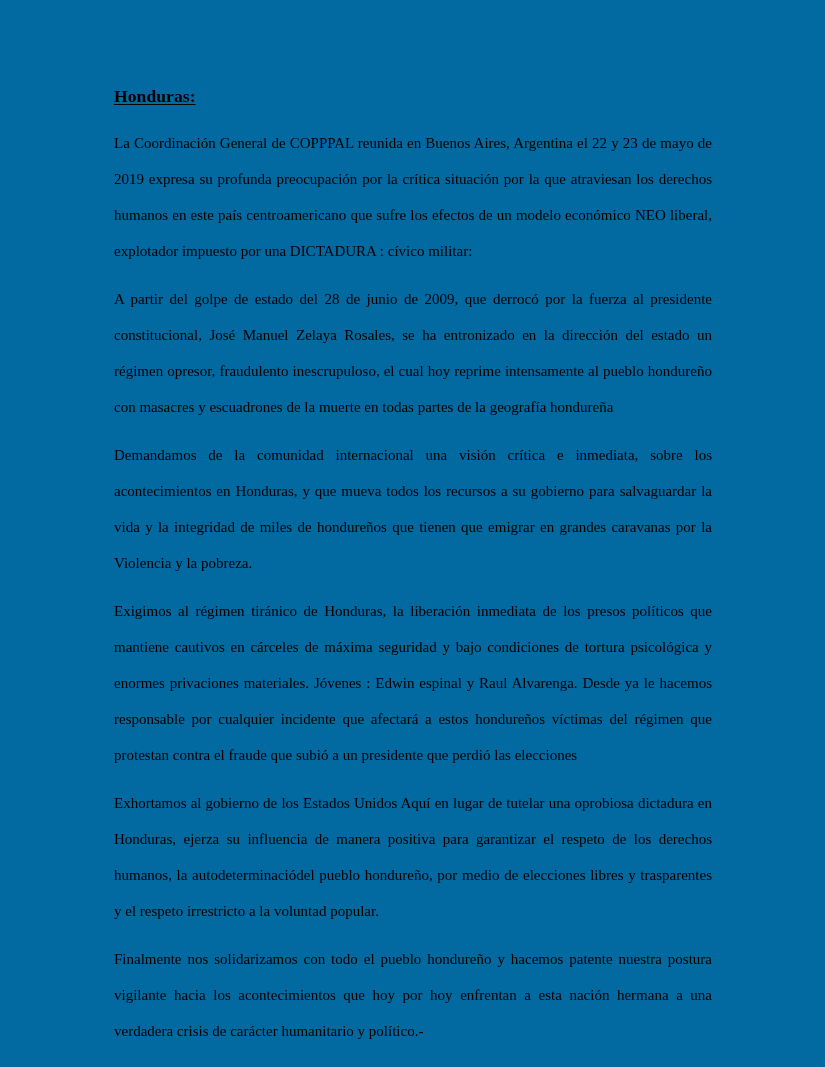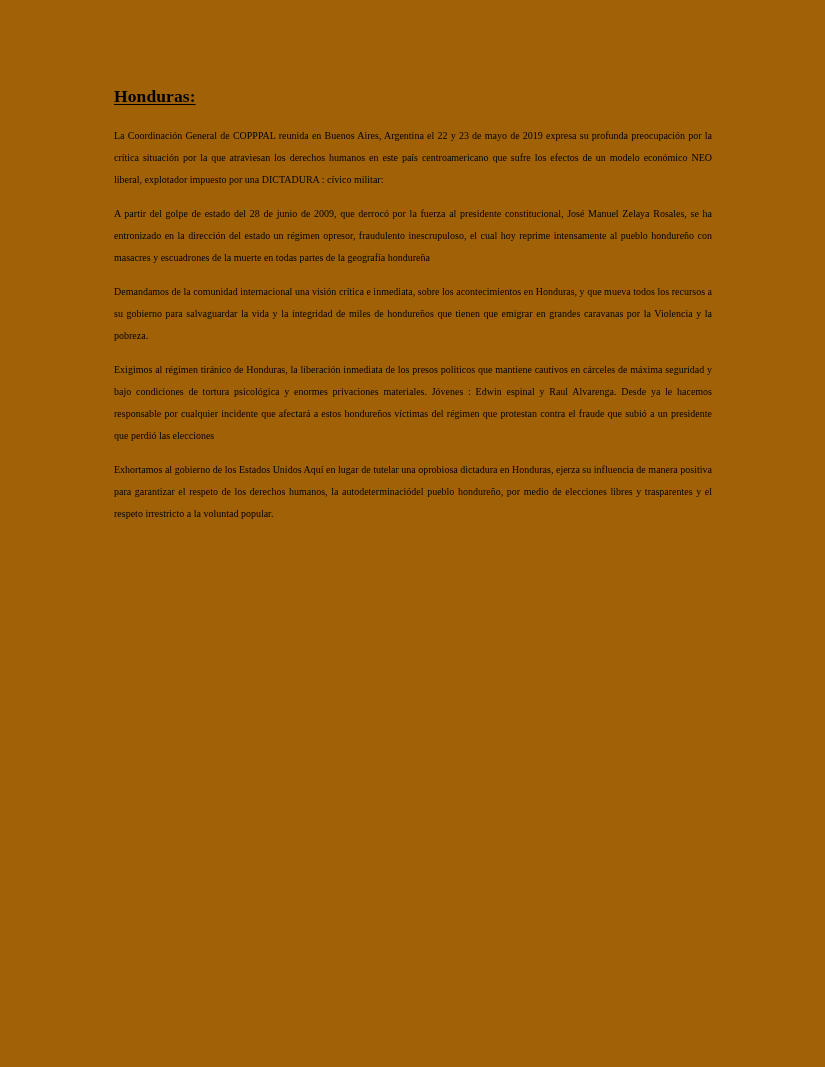--- a/index.html
+++ b/index.html
@@ -17,21 +17,21 @@
     color: #000000;
     -webkit-font-smoothing: antialiased;
   }
 
   .page {
     position: absolute;
     left: 0;
     top: 0;
     width: 825px;
     height: 1067px;
-    background: #a16207;
+    background: #0369a1;
   }
 
   .content {
     position: absolute;
     left: 114px;
     top: 84px;
     width: 598px;
   }
 
   .doc-title {
@@ -39,22 +39,22 @@
     font-weight: bold;
     text-decoration: underline;
     text-underline-offset: 2px;
     line-height: 25px;
     margin: 0 0 16px 0;
     letter-spacing: 0.1px;
     color: #000000;
   }
 
   .para {
-    font-size: 10px;
-    line-height: 22px;
+    font-size: 15px;
+    line-height: 36px;
     text-align: justify;
     text-justify: inter-word;
     margin: 0 0 12px 0;
     color: #000000;
     hyphens: none;
     -webkit-hyphens: none;
   }
 
   .para:last-child {
     margin-bottom: 0;
@@ -71,15 +71,16 @@
     <p class="para">La Coordinación General de COPPPAL reunida en Buenos Aires, Argentina el 22 y 23 de mayo de 2019 expresa su profunda preocupación por la crítica situación por la que atraviesan los derechos humanos en este país centroamericano que sufre los efectos de un modelo económico NEO liberal, explotador impuesto por una DICTADURA : cívico militar:</p>
 
     <p class="para">A partir del golpe de estado del 28 de junio de 2009, que derrocó por la fuerza al presidente constitucional, José Manuel Zelaya Rosales, se ha entronizado en la dirección del estado un régimen opresor, fraudulento inescrupuloso, el cual hoy reprime intensamente al pueblo hondureño con masacres y escuadrones de la muerte en todas partes de la geografía hondureña</p>
 
     <p class="para">Demandamos de la comunidad internacional una visión crítica e inmediata, sobre los acontecimientos en Honduras, y que mueva todos los recursos a su gobierno para salvaguardar la vida y la integridad de miles de hondureños que tienen que emigrar en grandes caravanas por la Violencia y la pobreza.</p>
 
     <p class="para">Exigimos al régimen tiránico de Honduras, la liberación inmediata de los presos políticos que mantiene cautivos en cárceles de máxima seguridad y bajo condiciones de tortura psicológica y enormes privaciones materiales. Jóvenes : Edwin espinal y Raul Alvarenga. Desde ya le hacemos responsable por cualquier incidente que afectará a estos hondureños víctimas del régimen que protestan contra el fraude que subió a un presidente que perdió las elecciones</p>
 
     <p class="para">Exhortamos al gobierno de los Estados Unidos Aquí en lugar de tutelar una oprobiosa dictadura en Honduras, ejerza su influencia de manera positiva para garantizar el respeto de los derechos humanos, la autodeterminaciódel pueblo hondureño, por medio de elecciones libres y trasparentes y el respeto irrestricto a la voluntad popular.</p>
 
+    <p class="para">Finalmente nos solidarizamos con todo el pueblo hondureño y hacemos patente nuestra postura vigilante hacia los acontecimientos que hoy por hoy enfrentan a esta nación hermana a una verdadera crisis de carácter humanitario y político.-</p>
 
   </div>
 </div>
 
 </body></html>

